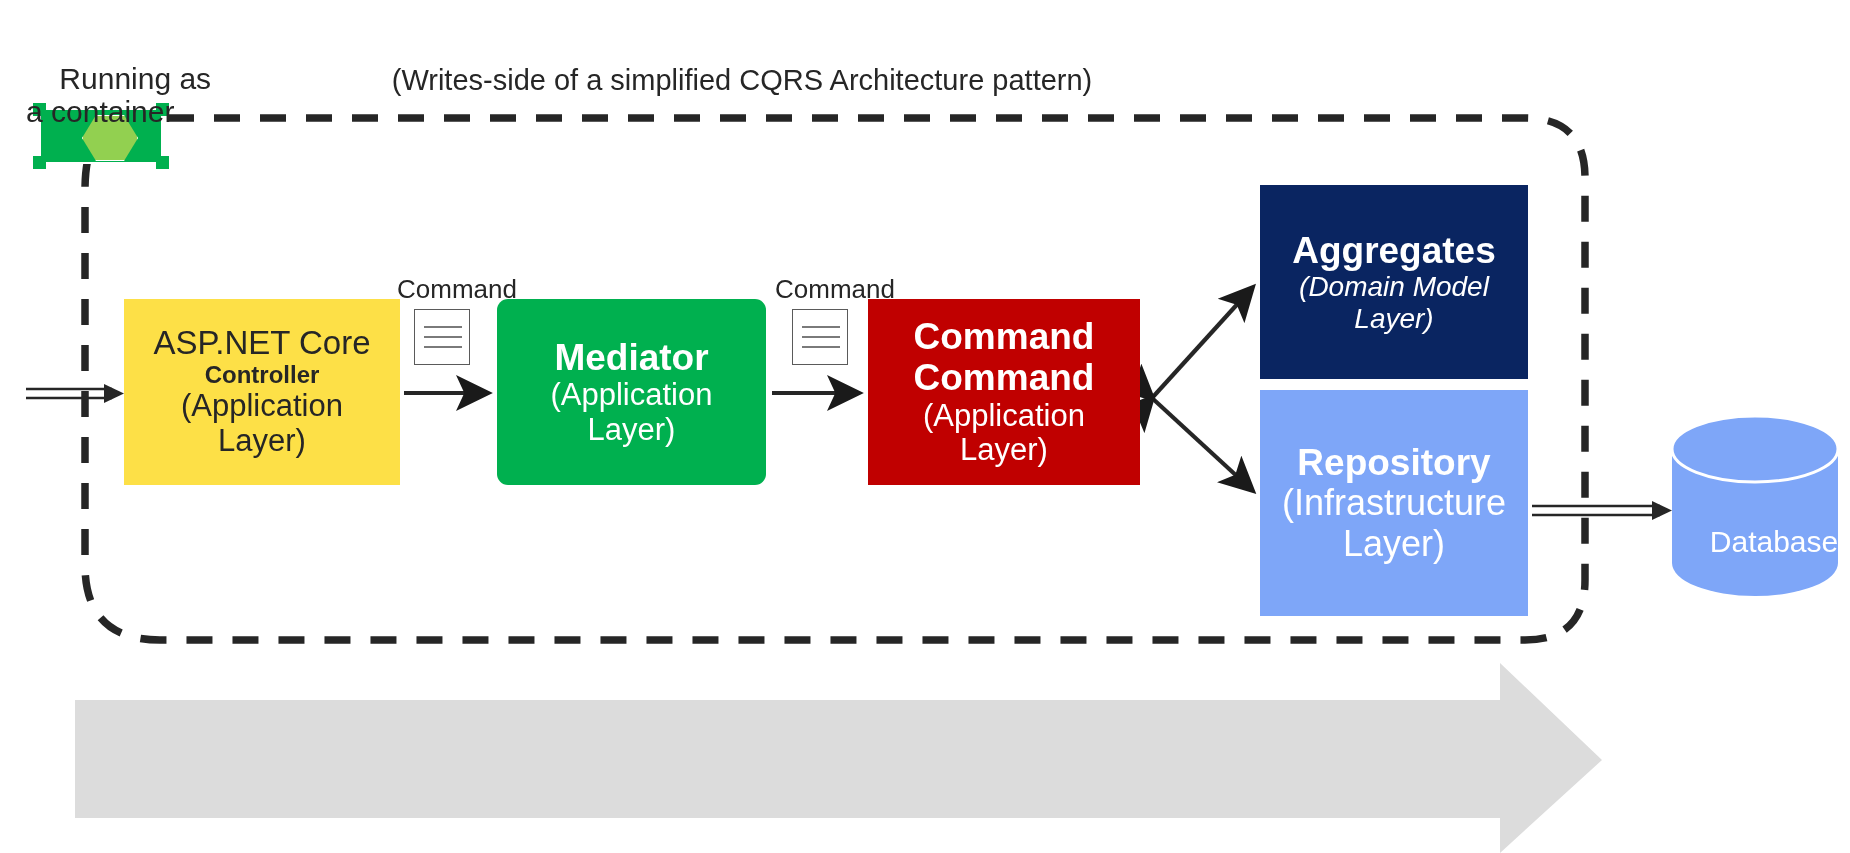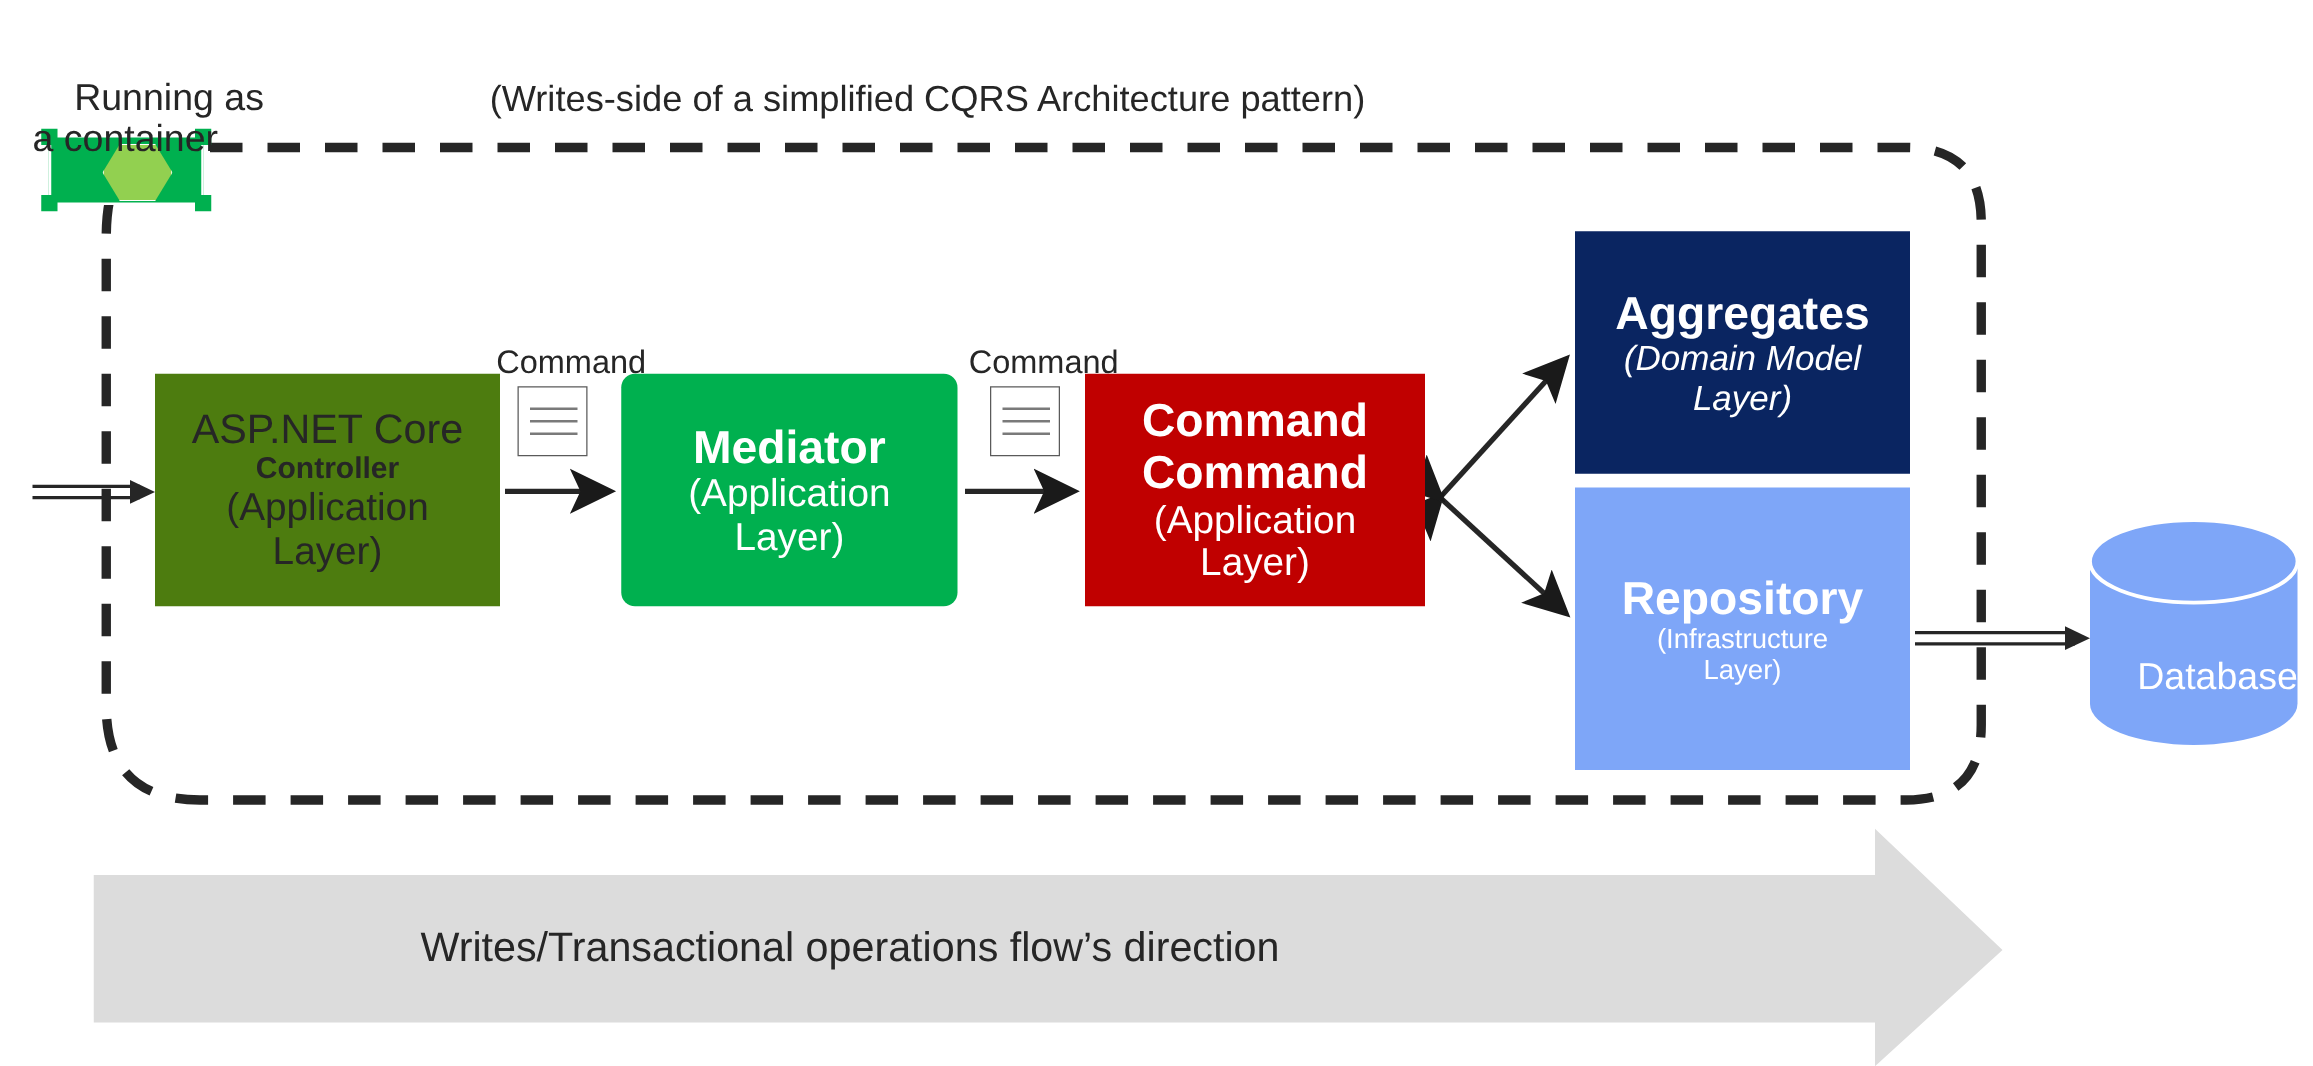--- a/index.html
+++ b/index.html
@@ -8,40 +8,40 @@
   .stage{position:absolute;left:0;top:0;width:1850px;height:853px;}
   .svglayer{position:absolute;left:0;top:0;width:1850px;height:853px;}
 
   
   .box{position:absolute;display:flex;flex-direction:column;
        align-items:center;justify-content:center;text-align:center;
        line-height:1.12;box-sizing:border-box;}
   .box .ttl{font-weight:bold;}
   .box .sub{font-weight:normal;}
 
-  #controller{left:124px;top:299px;width:276px;height:186px;background:#4d7c0f;color:#262626;}
+  #controller{left:124px;top:299px;width:276px;height:186px;background:#fde047;color:#262626;}
   #controller .pre{font-size:33px;font-weight:normal;}
   #controller .ttl{font-size:24px;}
   #controller .sub{font-size:31px;}
 
   #mediator{left:497px;top:299px;width:269px;height:186px;background:#00B04F;color:#ffffff;border-radius:11px;}
   #mediator .ttl{font-size:37px;}
   #mediator .sub{font-size:31px;}
 
   #cmdhandler{left:868px;top:299px;width:272px;height:186px;background:#C00000;color:#ffffff;}
   #cmdhandler .ttl{font-size:37px;}
   #cmdhandler .sub{font-size:31px;}
 
   #aggregates{left:1260px;top:185px;width:268px;height:194px;background:#0A2561;color:#ffffff;}
   #aggregates .ttl{font-size:37px;}
   #aggregates .sub{font-size:28px;font-style:italic;}
 
   #repository{left:1260px;top:390px;width:268px;height:226px;background:#7EA6F8;color:#ffffff;}
   #repository .ttl{font-size:37px;}
-  #repository .sub{font-size:22px;}
+  #repository .sub{font-size:36px;}
 
   
   #containerIcon{position:absolute;left:33px;top:103px;width:136px;height:66px;}
   .hostbox{position:absolute;left:6px;top:5px;width:124px;height:56px;background:#00B04F;
            border:2px solid #ffffff;box-sizing:border-box;}
   .hex{position:absolute;left:49px;top:12px;width:54px;height:44px;background:#92D050;
        border:1px solid #ffffff;
        clip-path:polygon(25% 0%,75% 0%,100% 50%,75% 100%,25% 100%,0% 50%);}
   .hnd{position:absolute;width:13px;height:13px;background:#00B04F;}
   .hnd.tl{left:0;top:0;}   .hnd.tr{right:0;top:0;}
@@ -170,15 +170,14 @@
   </div>
 
   <div class="box" id="repository">
     <span class="ttl">Repository</span>
     <span class="sub">(Infrastructure</span>
     <span class="sub">Layer)</span>
   </div>
 
   <div class="plain" id="dbLabel">Database</div>
 
-  <div class="plain" id="flowLabel">Writes/Transactional operations flow’s direction</div>
 
 </div>
 
 </body></html>

